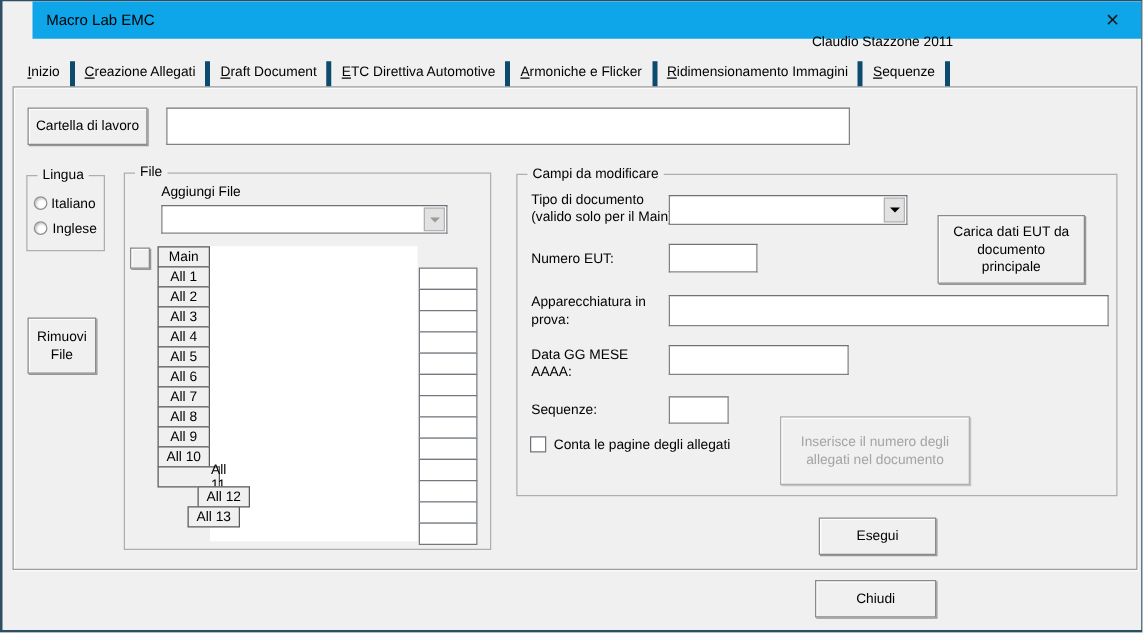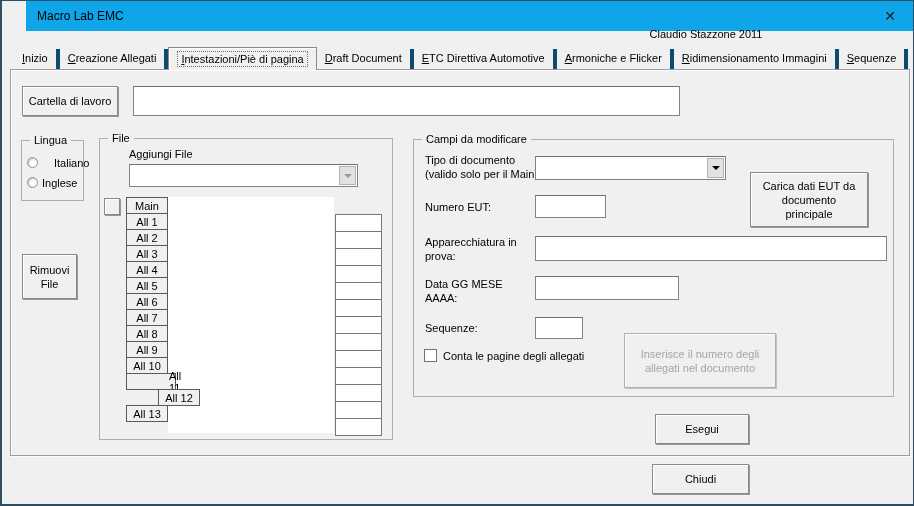--- a/index.html
+++ b/index.html
@@ -72,38 +72,37 @@
     <div class="title-text">Macro Lab EMC</div>
     <div class="close-btn">
       <span>✕</span>
     </div>
   </div>
   <div class="credit">Claudio Stazzone 2011</div>
 
   <div class="tabstrip">
     <div class="tab"><span class="tab-label">Inizio</span></div>
     <div class="tab"><span class="tab-label">Creazione Allegati</span></div>
-    <div class="tab selected"><span class="tab-label">Intestazioni/Piè di pagina</span></div>
     <div class="tab"><span class="tab-label">Draft Document</span></div>
     <div class="tab"><span class="tab-label">ETC Direttiva Automotive</span></div>
     <div class="tab"><span class="tab-label">Armoniche e Flicker</span></div>
     <div class="tab"><span class="tab-label">Ridimensionamento Immagini</span></div>
     <div class="tab"><span class="tab-label">Sequenze</span></div>
   </div>
 
   <div class="tabpage"></div>
 
   <div class="btn" style="left:20px; top:85px; width:96px; height:30px;">Cartella di lavoro</div>
   <input class="tfield" style="left: 131px; top: 85px; width: 547px; height: 30px;" value="">
 
   <div class="group" style="left:19px; top:139px; width:63px; height:61px;">
     <span class="group-label">Lingua</span>
   </div>
   <span class="radio-circle" style="left:25px; top:156px;"></span>
-  <span class="lbl" style="left:52px; top:155px;">Italiano</span>
+  <span class="lbl" style="left:39px; top:155px;">Italiano</span>
   <span class="radio-circle" style="left:25px; top:176px;"></span>
   <span class="lbl" style="left:40px; top:175px;">Inglese</span>
 
   <div class="btn" style="left:20px; top:253px; width:55px; height:45px; padding:14px;">Rimuovi File</div>
 
   <div class="group" style="left:97px; top:137px; width:294px; height:302px;">
     <span class="group-label">File</span>
   </div>
   <span class="lbl" style="left:127px; top:146px;">Aggiungi File</span>
   <div class="combo" style="left:127px; top:163px; width:229px; height:23px;">
@@ -123,21 +122,21 @@
   <div class="file-row-label" style="top:244px;">All 3</div>
   <div class="file-row-label" style="top:260px;">All 4</div>
   <div class="file-row-label" style="top:276px;">All 5</div>
   <div class="file-row-label" style="top:292px;">All 6</div>
   <div class="file-row-label" style="top:308px;">All 7</div>
   <div class="file-row-label" style="top:324px;">All 8</div>
   <div class="file-row-label" style="top:340px;">All 9</div>
   <div class="file-row-label" style="top:356px;">All 10</div>
   <div class="file-row-label" style="top:372px;padding-left:48px;">All 11</div>
   <div class="file-row-label" style="top:388px;margin-left:32px;">All 12</div>
-  <div class="file-row-label" style="top:404px;">All 13</div>
+  <div class="file-row-label" style="top:404px;margin-left:24px;">All 13</div>
 
   <input class="mini-field" style="top: 213px;">
   <input class="mini-field" style="top: 230px;">
   <input class="mini-field" style="top: 247px;">
   <input class="mini-field" style="top: 264px;">
   <input class="mini-field" style="top: 281px;">
   <input class="mini-field" style="top: 298px;">
   <input class="mini-field" style="top: 315px;">
   <input class="mini-field" style="top: 332px;">
   <input class="mini-field" style="top: 349px;">

